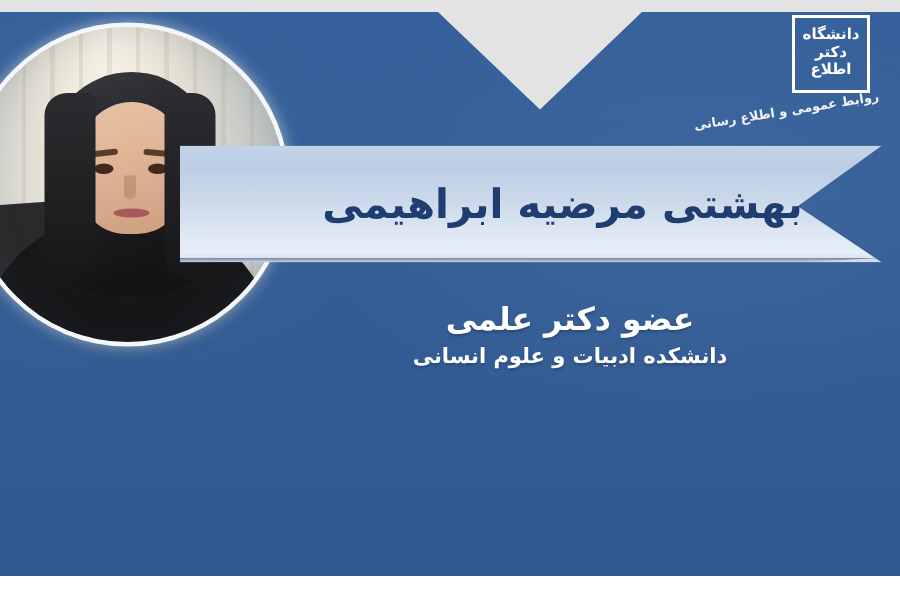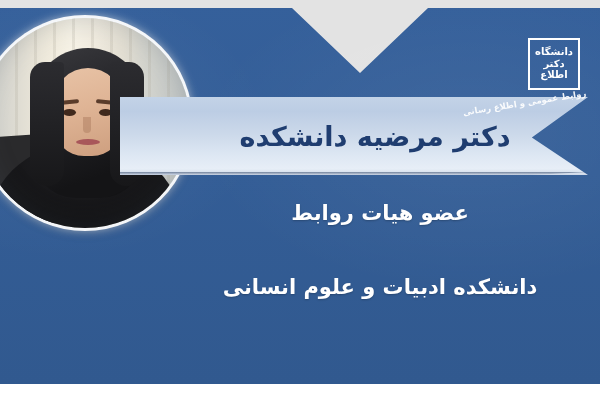--- a/index.html
+++ b/index.html
@@ -272,31 +272,30 @@
     text-align: center;
     color: #ffffff;
   }
   .subtitle-line {
     font-weight: bold;
     line-height: 1.45;
     white-space: nowrap;
     text-shadow: 0 1px 2px rgba(0,0,0,0.22);
   }
   .subtitle-line.l1 { font-size: 21px; }
-  .subtitle-line.l2 { font-size: 21px; margin-top: 44px; }
+  .subtitle-line.l2 { font-size: 14px; }
 
   
   .logo {
     position: absolute;
     right: 12px;
     top: 8px;
     width: 98px;
     height: 82px;
     direction: rtl;
-    margin-top: 28px;
   }
   .logo-box {
     position: absolute;
     right: 8px;
     top: 2px;
     width: 52px;
     height: 52px;
     border: 2px solid #ffffff;
     box-sizing: border-box;
   }
@@ -355,24 +354,24 @@
       <div class="nose"></div>
       <div class="mouth"></div>
       <div class="drape-l"></div>
       <div class="drape-r"></div>
     </div>
     <div class="portrait-vignette"></div>
   </div>
 
   <div class="ribbon"></div>
   <div class="ribbon-line"></div>
-  <div class="ribbon-name">دکتر مرضیه دانشکده</div>
+  <div class="ribbon-name">بهشتی مرضیه ابراهیمی</div>
 
   <div class="subtitle">
-    <div class="subtitle-line l1">عضو هیات روابط</div>
+    <div class="subtitle-line l1">عضو دکتر علمی</div>
     <div class="subtitle-line l2">دانشکده ادبیات و علوم انسانی</div>
   </div>
 
   <div class="logo">
     <div class="logo-box">
       <div class="logo-box-inner">
         <span>دانشگاه</span>
         <span>دکتر</span>
         <span>اطلاع</span>
       </div>

